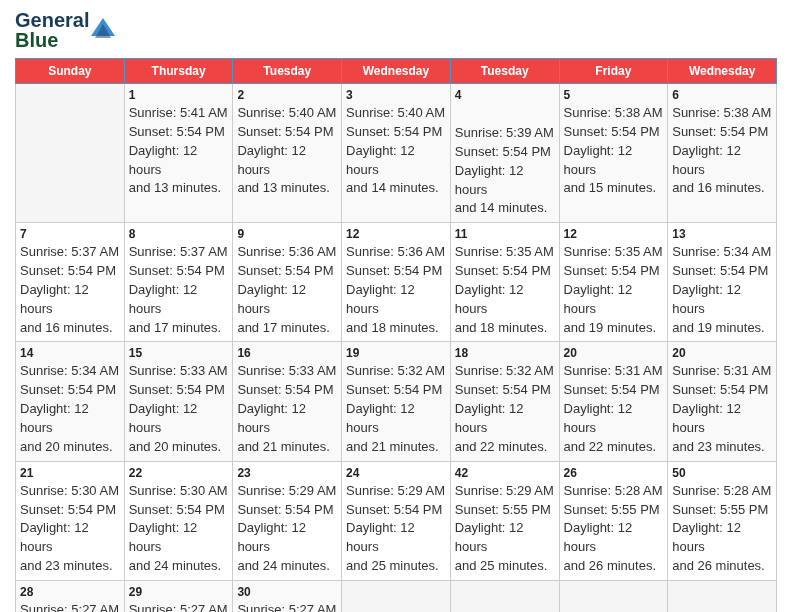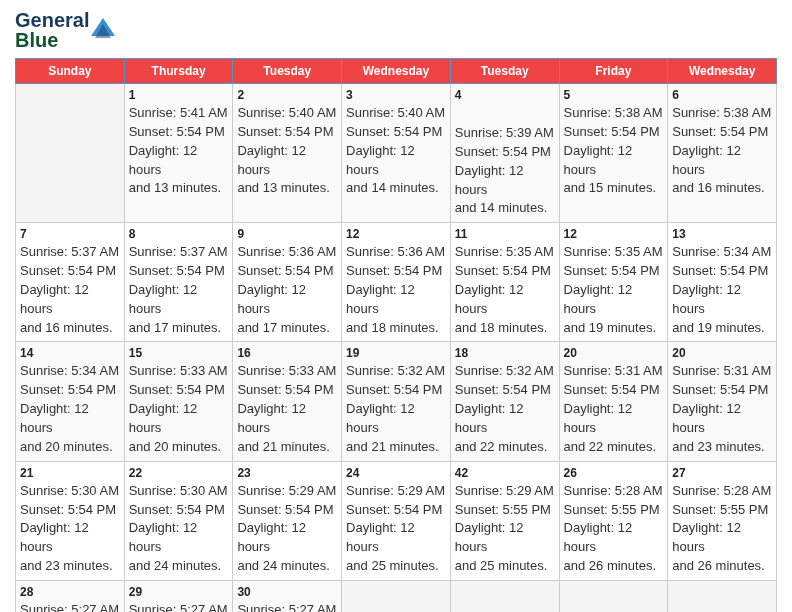--- a/index.html
+++ b/index.html
@@ -293,21 +293,21 @@
 and 25 minutes.</div>
         </td>
         <td>
           <span class="day-num">26</span>
           <div class="day-info" style="white-space: pre-line;">Sunrise: 5:28 AM
 Sunset: 5:55 PM
 Daylight: 12 hours
 and 26 minutes.</div>
         </td>
         <td>
-          <span class="day-num">27</span>
+          <span class="day-num">50</span>
           <div class="day-info" style="white-space: pre-line;">Sunrise: 5:28 AM
 Sunset: 5:55 PM
 Daylight: 12 hours
 and 26 minutes.</div>
         </td>
       </tr>
       <tr>
         <td>
           <span class="day-num">28</span>
           <div class="day-info" style="white-space: pre-line;">Sunrise: 5:27 AM

